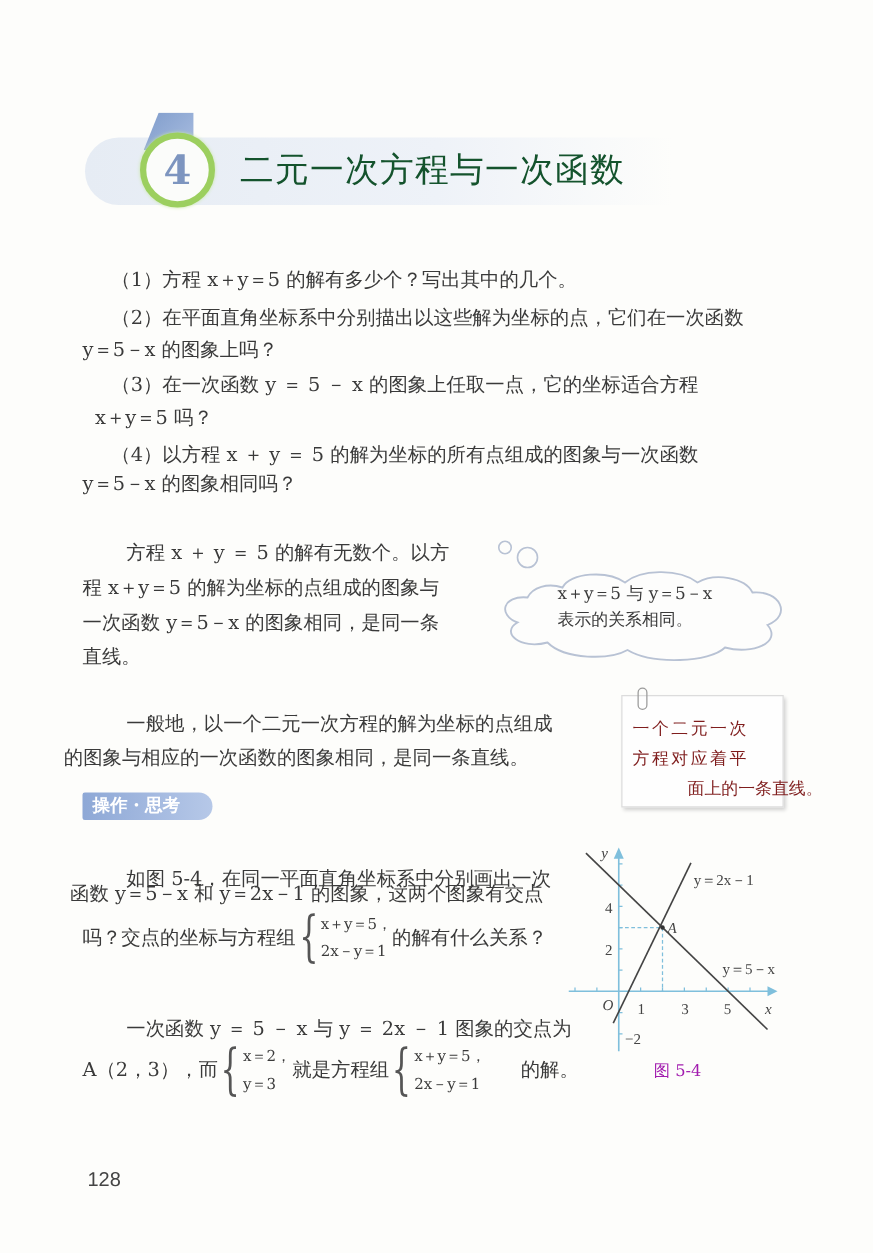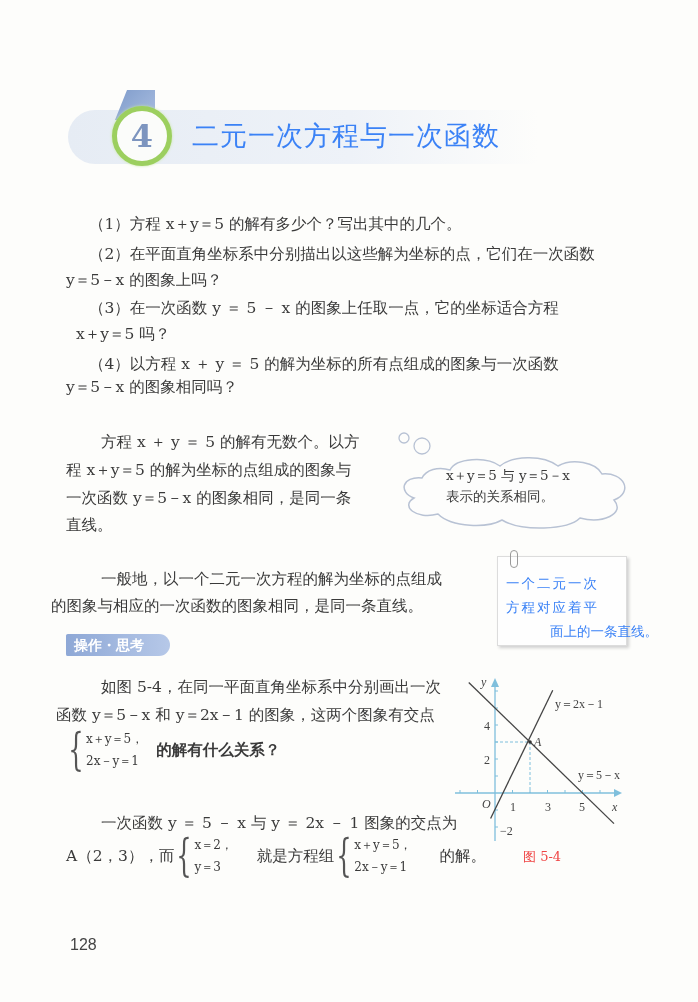--- a/index.html
+++ b/index.html
@@ -9,35 +9,35 @@
   .txt { font-size:15.5px; line-height:20px; white-space:nowrap; color:#3a3a3a; }
   
   .hdr-band { left:68px; top:110px; width:470px; height:54px; border-radius:27px 0 0 27px;
      background:linear-gradient(90deg,#e6ecf4 0%,#eef2f8 60%,rgba(250,251,253,0) 100%); }
   .hdr-tab { left:115px; top:90px; width:40px; height:30px;
      background:linear-gradient(135deg,#7f9ccb,#a9bde0); clip-path:polygon(30% 0,100% 0,100% 100%,0 100%); }
   .hdr-circle { left:112px; top:106px; width:60px; height:60px; border-radius:50%;
      border:5px solid #9ccf5f; background:#fbfcfa; box-sizing:border-box;
      box-shadow:0 0 3px #c8e7a4; text-align:center; line-height:50px; font-size:32px; color:#7d95bf;
      font-family:"DejaVu Serif",serif; font-weight:bold; }
-  .hdr-title { left:192px; top:118px; font-size:27px; color:#3b82f6; letter-spacing:1px; white-space:nowrap; }
+  .hdr-title { left:192px; top:118px; font-size:27px; color:#14532d; letter-spacing:1px; white-space:nowrap; }
   .cloud-text { left:446px; top:465px; font-size:13.5px; line-height:21px; color:#3a3a3a; white-space:nowrap; }
   
   .note { left:497px; top:556px; width:128px; height:88px; background:#fefefe;
      border:1px solid #dcdcdc; box-shadow:2px 2px 3px #cfcfcf; }
-  .note-text { left:506px; top:571px; font-size:13.5px; line-height:24px; color:#3b82f6; width:112px; letter-spacing:2px; }
+  .note-text { left:506px; top:571px; font-size:13.5px; line-height:24px; color:#7f1d1d; width:112px; letter-spacing:2px; }
   .clip { left:510px; top:550px; width:6px; height:16px; border:1.5px solid #9a9a9a; border-radius:4px; }
   
   .tag { left:66px; top:634px; width:104px; height:22px; border-radius:2px 12px 12px 2px;
      background:linear-gradient(90deg,#8ea8d6,#b6c8e8); color:#fff; font-size:14px; line-height:22px;
      padding-left:8px; box-sizing:border-box; font-family:"DejaVu Sans",sans-serif; font-weight:bold; }
   .brace { font-size:44px; line-height:44px; font-weight:lighter; color:#555; transform:scaleX(0.55); margin:0 -4px; font-family:"DejaVu Serif",serif; }
   .sys { display:inline-flex; flex-direction:column; font-size:12px; line-height:22px;justify-content:center; }
   .pagenum { left:70px; top:936px; font-size:16px; color:#444; font-family:"Liberation Sans",sans-serif; }
-  .caption { left:523px; top:848px; font-size:13px; color:#ef4444; }
+  .caption { left:523px; top:848px; font-size:13px; color:#a21caf; }
 </style>
 </head>
 <body>
 
 <div class="abs hdr-band"></div>
 <div class="abs hdr-tab"></div>
 <div class="abs hdr-circle">4</div>
 <div class="abs hdr-title">二元一次方程与一次函数</div>
 
 <div class="abs txt" style="left:89px;top:214px;">（1）方程 x＋y＝5 的解有多少个？写出其中的几个。</div>
@@ -65,40 +65,41 @@
 <div class="abs txt" style="left:51px;top:596px;">的图象与相应的一次函数的图象相同，是同一条直线。</div>
 
 <div class="abs note"></div>
 <div class="abs clip"></div>
 <div class="abs note-text">一个二元一次</div>
 <div class="abs note-text" style="top:595px;">方程对应着平</div>
 <div class="abs note-text" style="top:619px;letter-spacing:0;margin-left:44px;">面上的一条直线。</div>
 
 <div class="abs tag">操作・思考</div>
 
-<div class="abs txt" style="left:101px;top:677px;">如图 5-4，在同一平面直角坐标系中分别画出一次</div>
+<div class="abs txt" style="left:101px;top:693px;">如图 5-4，在同一平面直角坐标系中分别画出一次</div>
 <div class="abs txt" style="left:56px;top:705px;">函数 y＝5－x 和 y＝2x－1 的图象，这两个图象有交点</div>
 <div class="abs txt" style="left:66px;top:728px;display:flex;align-items:center;">
+  <span>吗？交点的坐标与方程组</span>
   <span class="brace">{</span>
   <span class="sys">
     <span>x＋y＝5，</span>
     <span>2x－y＝1</span>
   </span>
-  <span style="margin-left:13px;font-weight:bold;">的解有什么关系？</span>
+  <span style="margin-left:0;">的解有什么关系？</span>
 </div>
 
 <div class="abs txt" style="left:101px;top:813px;">一次函数 y ＝ 5 － x 与 y ＝ 2x － 1 图象的交点为</div>
 <div class="abs txt" style="left:66px;top:834px;display:flex;align-items:center;">
   <span>A（2，3），而</span>
   <span class="brace">{</span>
   <span class="sys">
     <span>x＝2，</span>
     <span>y＝3</span>
   </span>
-  <span style="margin-left:24px;">就是方程组</span>
+  <span style="margin-left:1px;">就是方程组</span>
   <span class="brace">{</span>
   <span class="sys">
     <span>x＋y＝5，</span>
     <span>2x－y＝1</span>
   </span>
   <span style="margin-left:28px;">的解。</span>
 </div>
 
 <svg class="abs" style="left:450px;top:665px;" width="200" height="180" font-family="Liberation Serif, serif" font-size="12">
 

